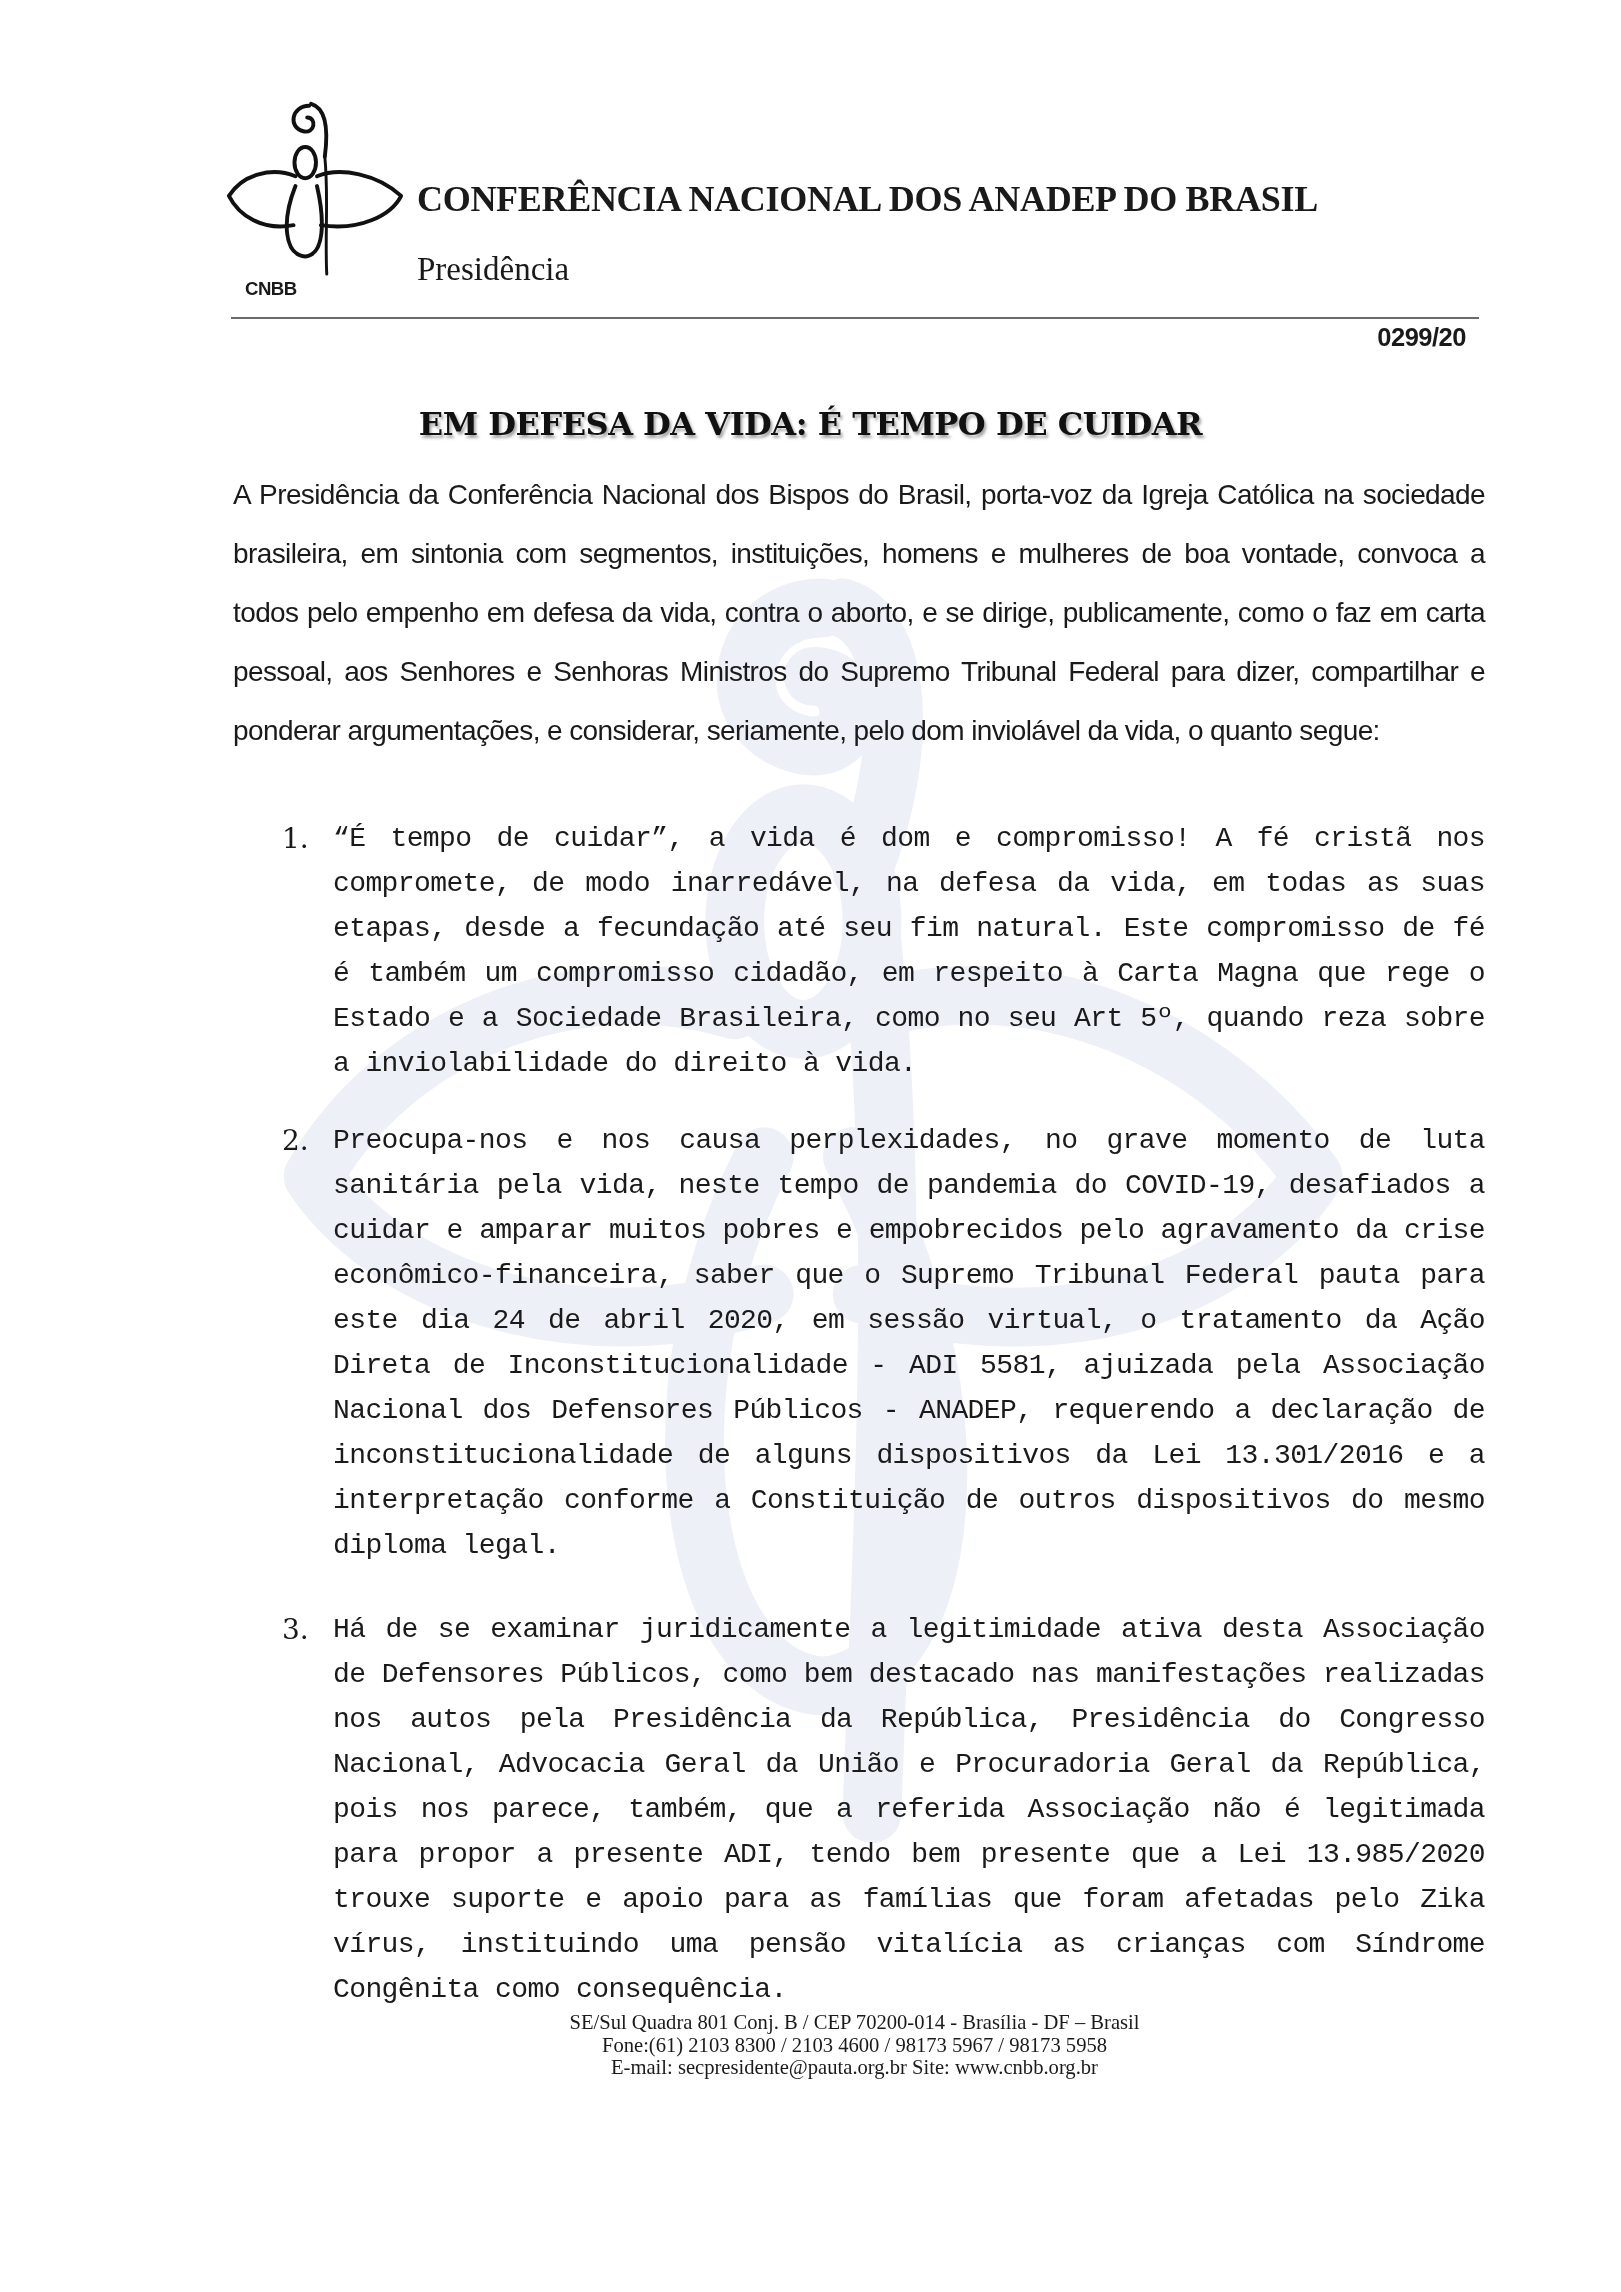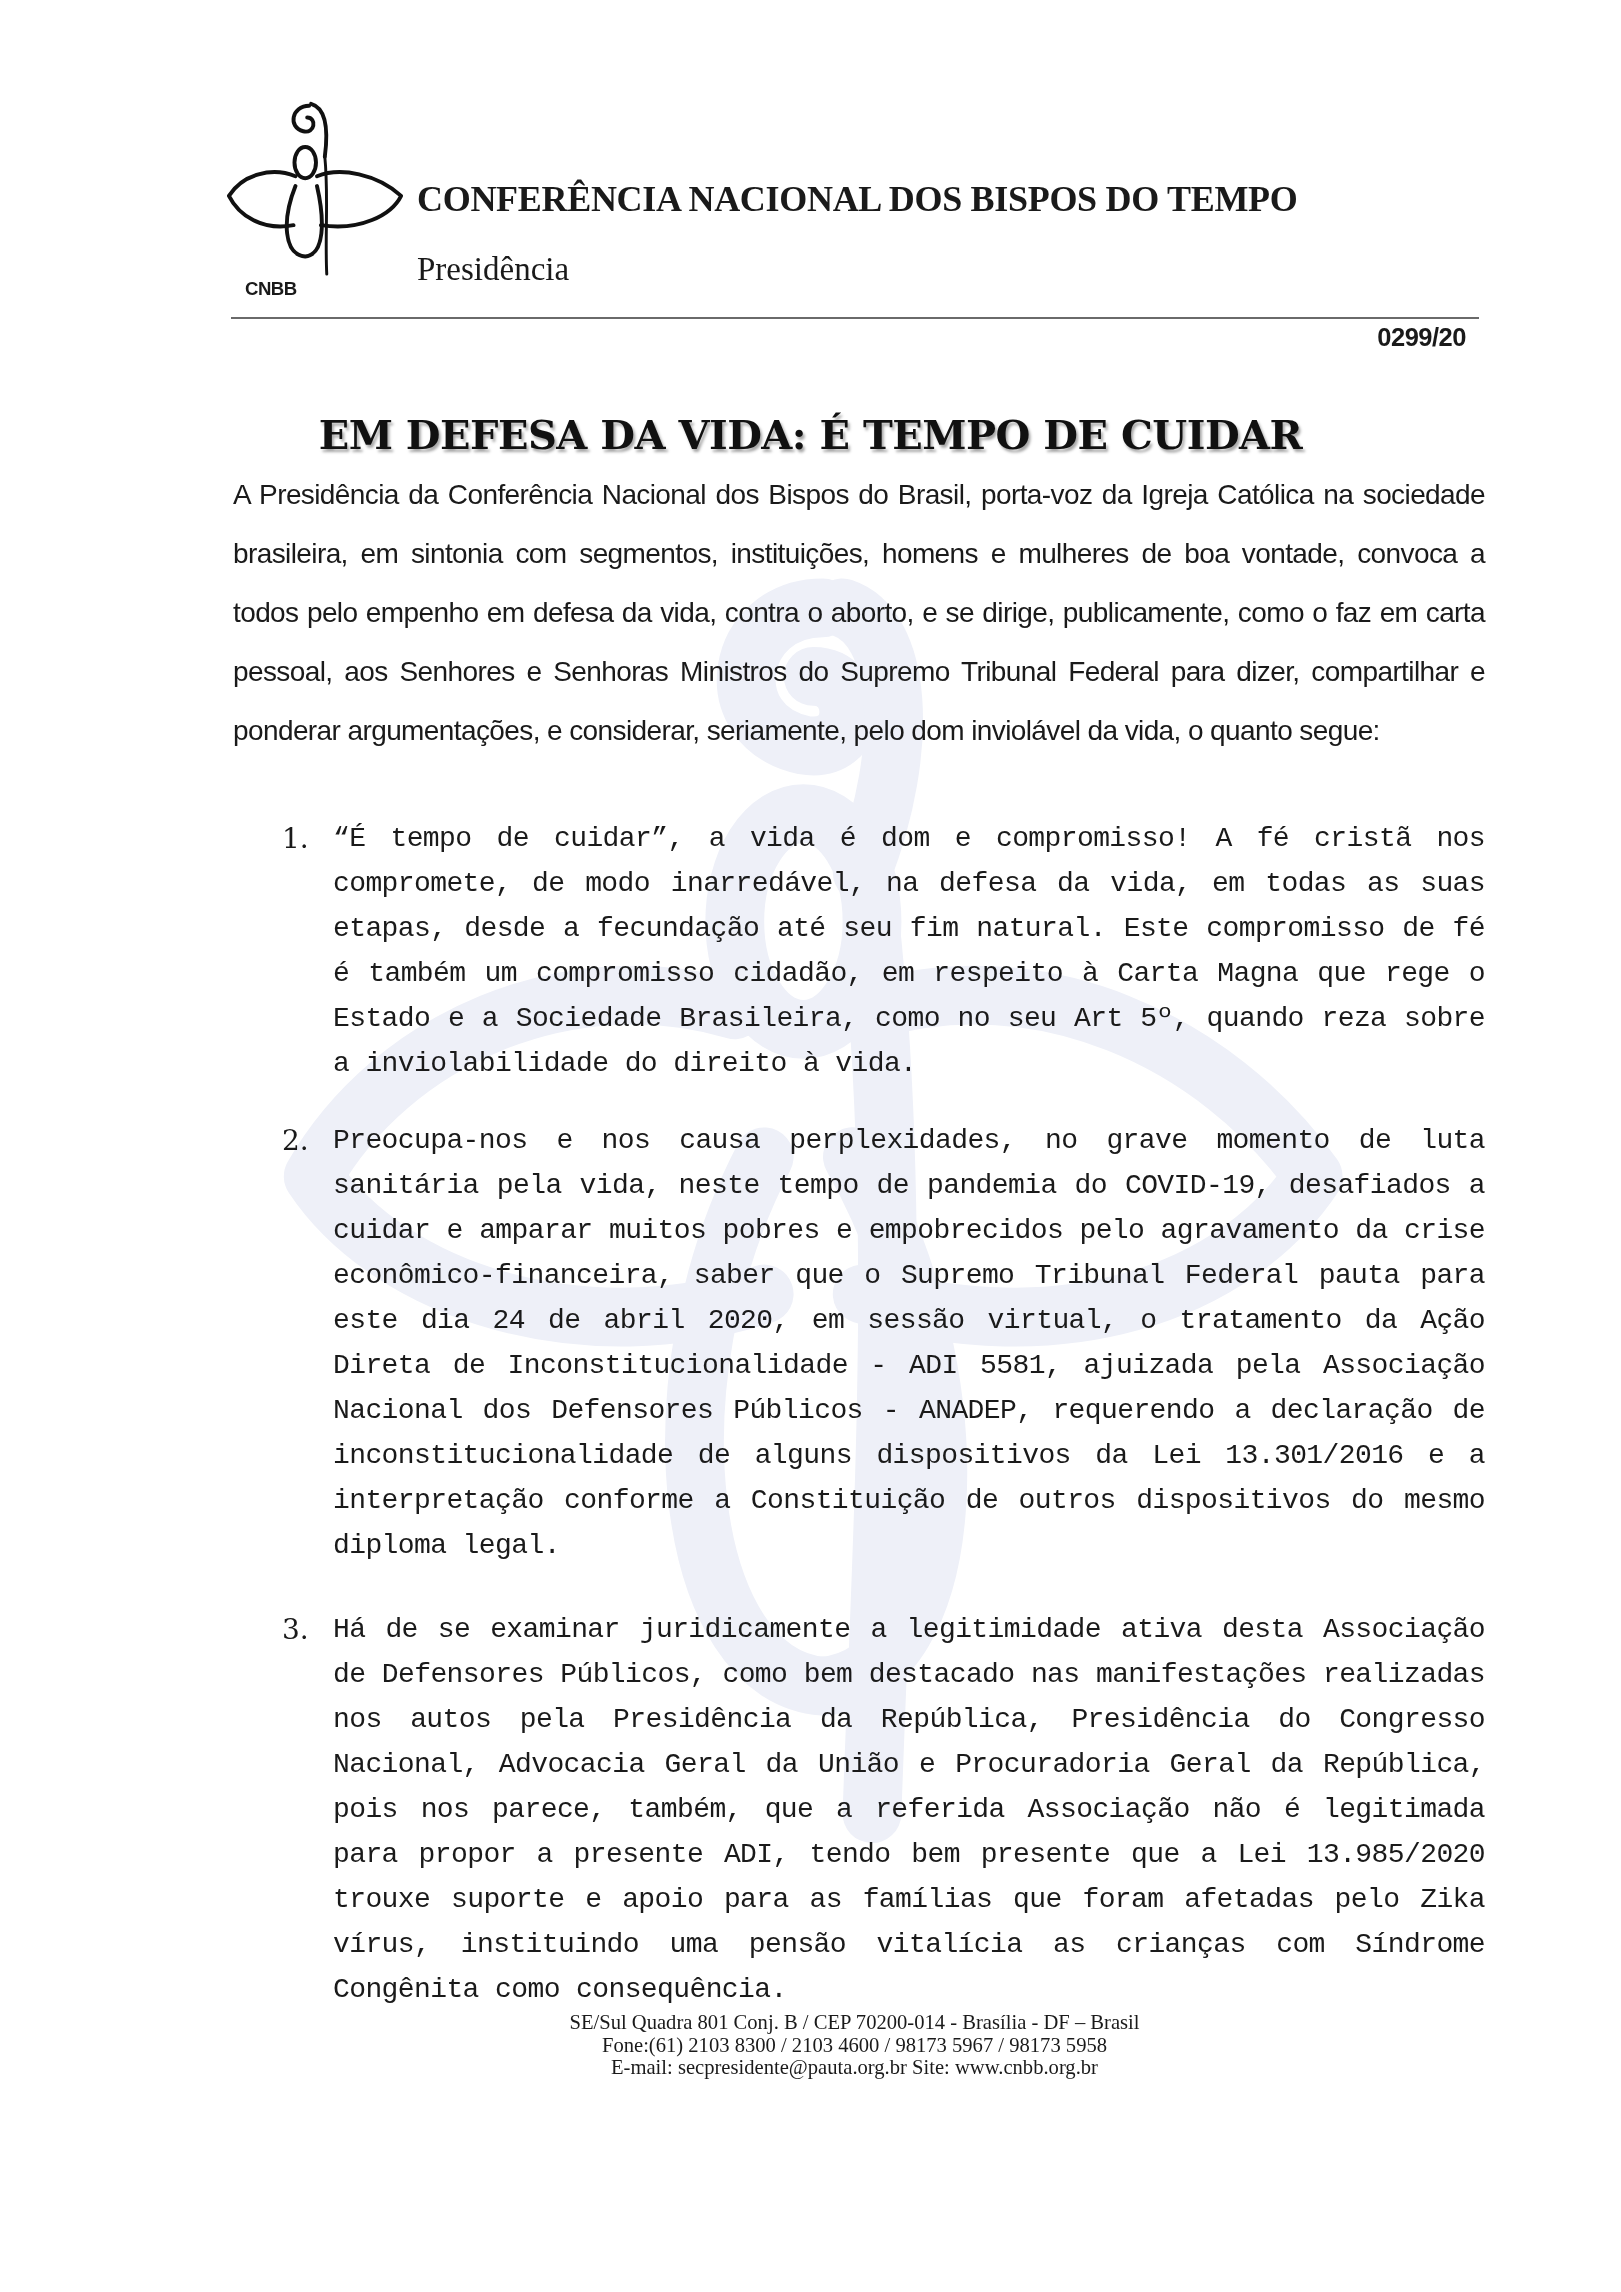--- a/index.html
+++ b/index.html
@@ -11,21 +11,21 @@
 
   
   .logo { position: absolute; left: 223px; top: 98px; width: 186px; height: 181px; z-index: 2; }
   .logo-text { position: absolute; left: 245px; top: 257px; font-family: "Liberation Sans", sans-serif; font-weight: bold; font-size: 18.6px; letter-spacing: -0.5px; z-index: 3; margin-top: 21px; }
   .org-name { position: absolute; left: 417px; top: 178px; font-family: "Liberation Serif", serif; font-weight: bold; font-size: 36px; letter-spacing: -0.3px; white-space: nowrap; z-index: 2; }
   .org-sub { position: absolute; left: 417px; top: 251px; font-family: "Liberation Serif", serif; font-size: 33px; white-space: nowrap; z-index: 2; }
   .rule { position: absolute; left: 231px; top: 317px; width: 1248px; height: 2px; background: #6a6a6a; z-index: 2; }
   .ref { position: absolute; right: 155px; top: 323px; font-family: "Liberation Sans", sans-serif; font-weight: bold; font-size: 25.5px; letter-spacing: -0.5px; z-index: 2; }
 
   
-  .title { position: absolute; left: 0; width: 1621px; top: 384px; text-align: center; font-family: "DejaVu Serif", serif; font-weight: bold; font-size: 40px; letter-spacing: -0.5px; color: #111; text-shadow: 2px 2.9px 2.9px rgba(0,0,0,0.35); z-index: 2; }
+  .title { position: absolute; left: 0; width: 1621px; top: 384px; text-align: center; font-family: "DejaVu Serif", serif; font-weight: bold; font-size: 32px; letter-spacing: -0.5px; color: #111; text-shadow: 2px 2.9px 2.9px rgba(0,0,0,0.35); z-index: 2; }
 
   
   .body-text { position: absolute; left: 233px; width: 1252px; font-family: Liberation Sans, sans-serif; font-size: 28px; line-height: 59px; text-align: justify; z-index: 2; letter-spacing: -0.6px; }
   .intro { top: 465px; }
   .list { position: absolute; left: 233px; width: 1252px; z-index: 2; margin: 0; padding: 0; list-style: none; }
   .list-item { position: absolute; left: 0; width: 1252px; }
   .item-num { position: absolute; left: 49px; top: 0; font-family: "DejaVu Serif", serif; font-size: 28px; line-height: 45px; }
   .item-text { position: absolute; left: 100px; width: 1152px; font-family: Liberation Mono, monospace; font-size: 28px; line-height: 45px; text-align: justify; letter-spacing: -0.6px; }
   .item-1 { top: 816px; }
   .item-2 { top: 1118px; }
@@ -54,21 +54,21 @@
     <path d="M88 8 C 70 8 66 30 82 34 C 94 37 96 20 86 20"></path>
     <path d="M90 6 C 104 10 108 30 104 60"></path>
     <ellipse cx="84" cy="66" rx="11" ry="16"></ellipse>
     <path d="M74 80 C 50 70 20 78 6 100 C 16 120 40 136 72 130"></path>
     <path d="M96 80 C 120 70 158 78 182 100 C 172 120 140 136 100 130"></path>
     <path d="M74 90 C 60 125 62 160 84 162 C 104 160 104 125 96 90"></path>
     <path d="M104 60 C 108 100 104 140 106 180" stroke-width="3"></path>
   </svg>
   <div class="logo-text">CNBB</div>
 
-  <div class="org-name">CONFERÊNCIA NACIONAL DOS BISPOS DO TEMPO</div>
+  <div class="org-name">CONFERÊNCIA NACIONAL DOS ANADEP DO BRASIL</div>
   <div class="org-sub">Presidência</div>
 
   <div class="rule"></div>
   <div class="ref">0299/20</div>
 
   <h1 class="title">EM DEFESA DA VIDA: É TEMPO DE CUIDAR</h1>
 
   <p class="body-text intro" style="margin:0">A Presidência da Conferência Nacional dos Bispos do Brasil, porta-voz da Igreja Católica na sociedade brasileira, em sintonia com segmentos, instituições, homens e mulheres de boa vontade, convoca a todos pelo empenho em defesa da vida, contra o aborto, e se dirige, publicamente, como o faz em carta pessoal, aos Senhores e Senhoras Ministros do Supremo Tribunal Federal para dizer, compartilhar e ponderar argumentações, e considerar, seriamente, pelo dom inviolável da vida, o quanto segue:</p>
 
   <ol class="list" style="top:0">

